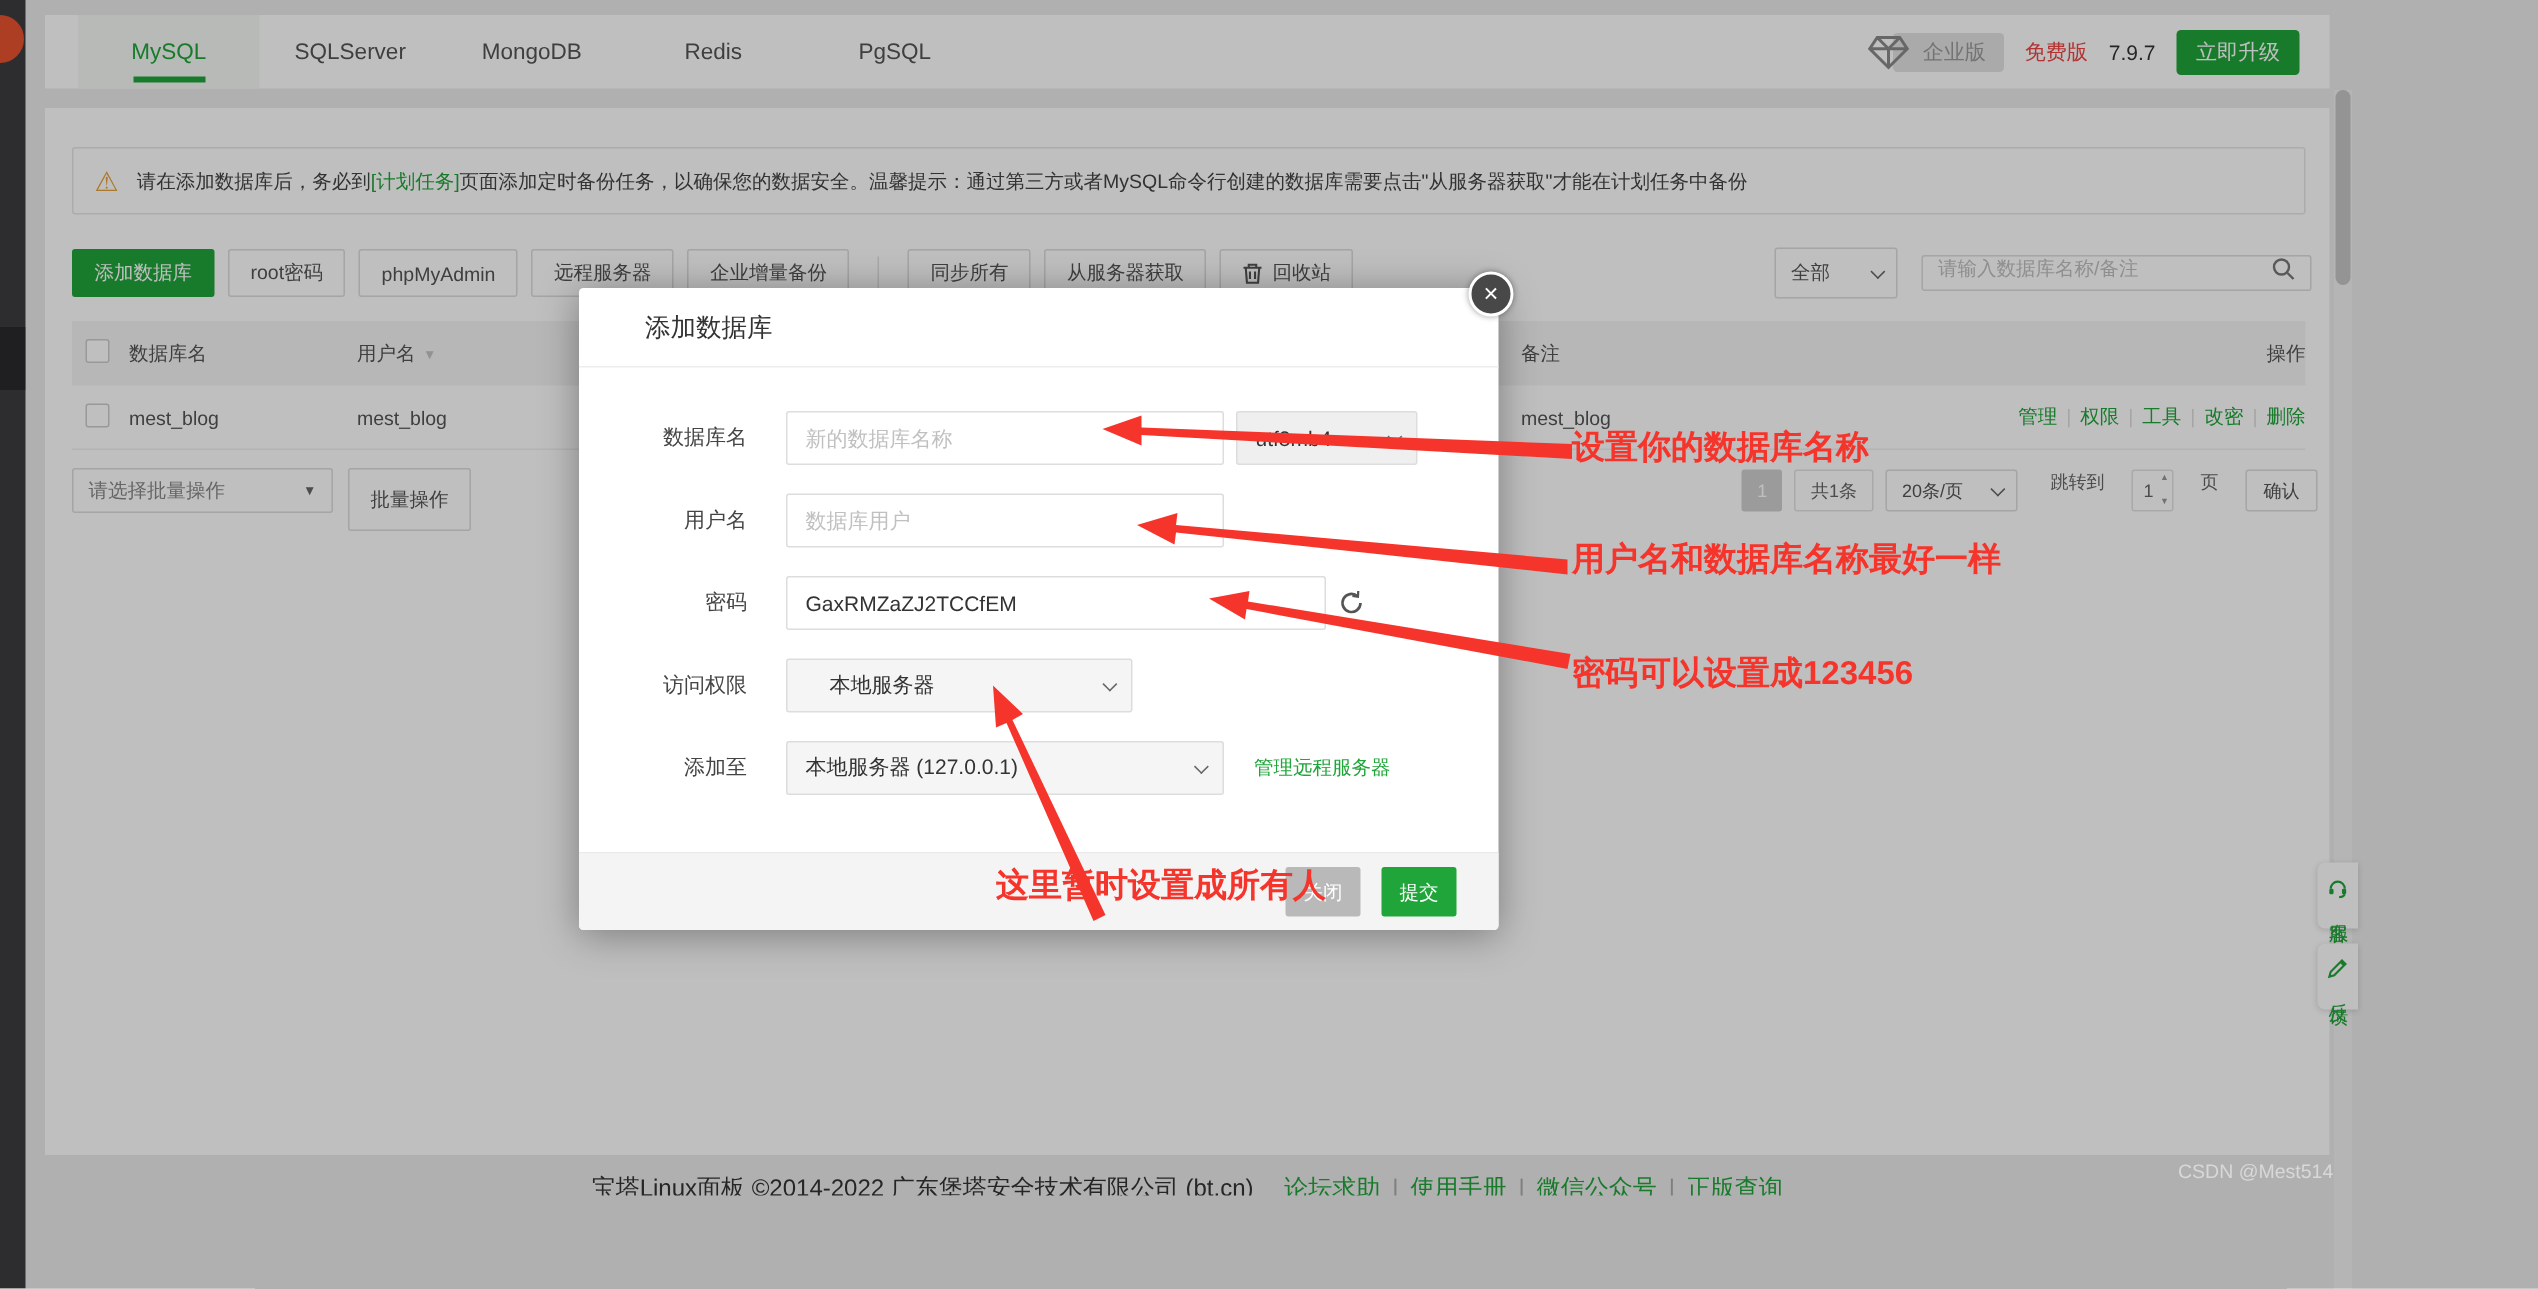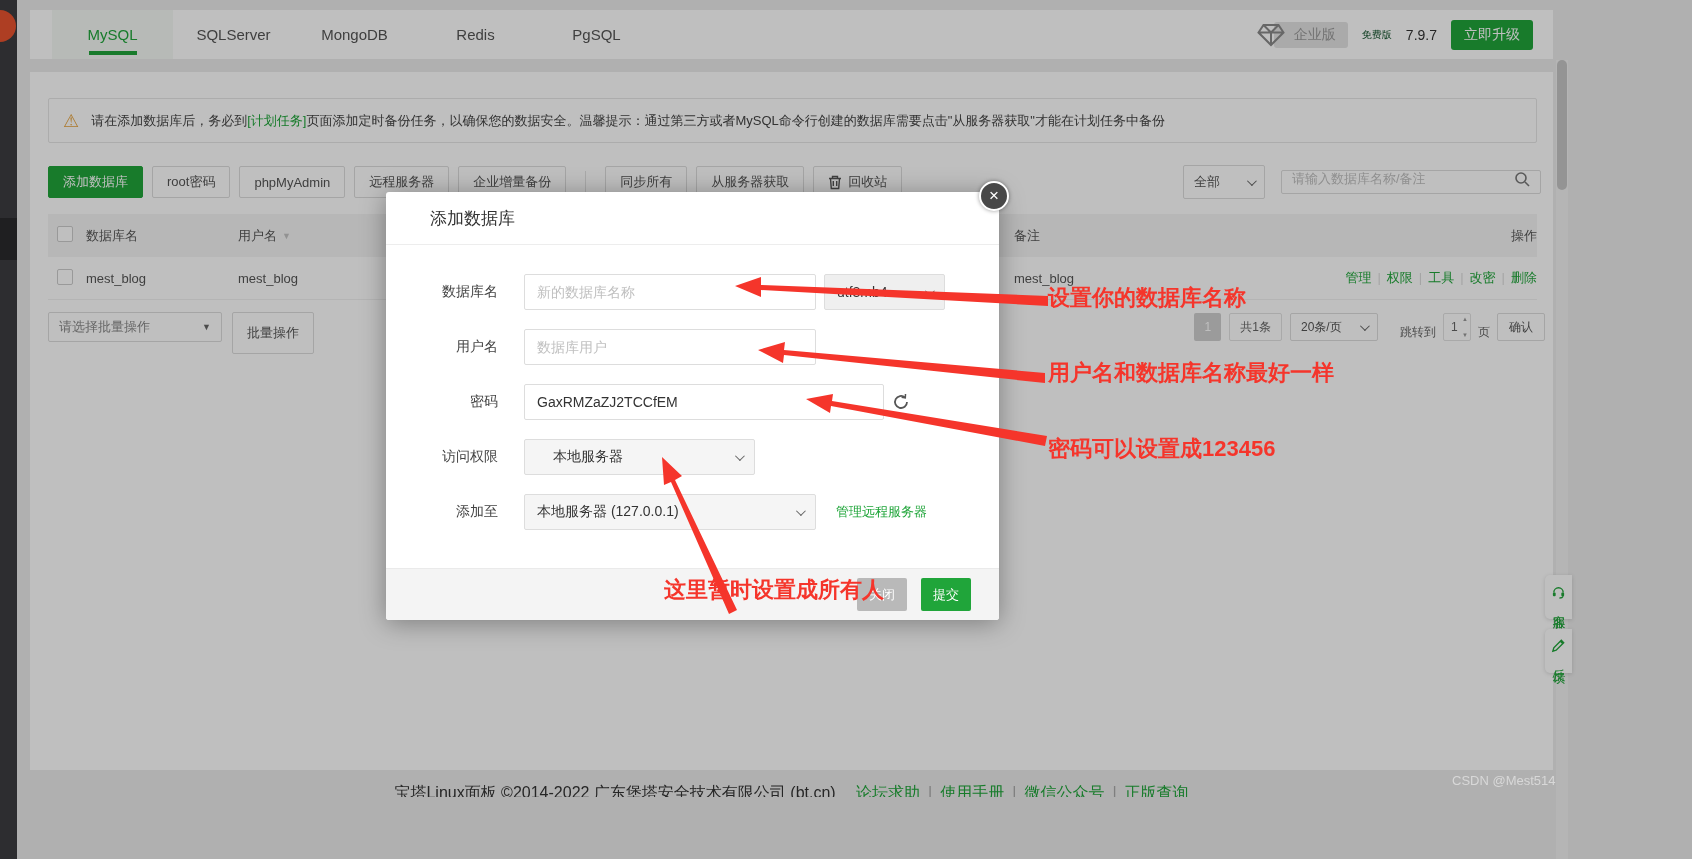--- a/index.html
+++ b/index.html
@@ -15,21 +15,21 @@
   
   .navbar { left:30px; top:10px; width:1523px; height:49px; background:#fff; display:flex; align-items:stretch; }
   .tabs { display:flex; margin-left:22px; }
   .tab { width:121px; display:flex; align-items:center; justify-content:center; font-size:15px; color:#555; position:relative; cursor:pointer; }
   .tab.active { background:#f4f9f5; color:#20a53a; }
   .tab.active .tab-bar { position:absolute; left:50%; transform:translateX(-50%); bottom:4px; width:48px; height:4px; background:#20a53a; }
   .nav-right { margin-left:auto; display:flex; align-items:center; gap:14px; padding-right:20px; }
   .ent-badge { display:flex; align-items:center; }
   .diamond-ic { width:30px; height:26px; color:#8a8a8a; margin-right:-12px; z-index:1; }
   .ent-pill { background:#e3e3e3; color:#9a9a9a; font-size:14px; padding:4px 12px 4px 20px; border-radius:3px; }
-  .ver-label { font-size:10px; color:#14532d; }
+  .ver-label { font-size:14px; color:#ef4444; }
   .ver-num { font-size:14px; color:#333; }
   .upgrade-btn { background:#20a53a; color:#fff; font-size:14px; padding:6px 13px; border-radius:3px; cursor:pointer; }
 
   
   .card { left:30px; top:72px; width:1523px; height:698px; background:#fff; }
 
   .warning-box { position:absolute; left:18px; top:26px; right:16px; height:45px; border:1px solid #e6e6e6; border-radius:2px; display:flex; align-items:center; padding:0 14px; gap:12px; font-size:13px; color:#444; background:#fff; }
   .warn-ic { color:#e6a23c; font-size:18px; line-height:1; }
   .warn-link { color:#20a53a; cursor:pointer; }
 
@@ -63,21 +63,21 @@
 
   
   .batch { position:absolute; left:18px; top:240px; display:flex; gap:10px; }
   .batch-sel { width:174px; height:30px; font-size:13px; color:#888; }
   .caret-dn { margin-left:auto; color:#666; font-size:9px; }
   .batch-btn { height:42px; }
   .pager { position:absolute; right:8px; top:241px; display:flex; align-items:center; gap:8px; font-size:12px; color:#666; }
   .pg-cur { width:27px; height:28px; background:#cfcfcf; color:#fff; display:flex; align-items:center; justify-content:center; border-radius:2px; cursor:pointer; }
   .pg-total { height:28px; border:1px solid #e2e2e2; border-radius:2px; display:flex; align-items:center; padding:0 10px; }
   .pg-size { width:88px; height:28px; font-size:12px; }
-  .pg-jumpwrap { display:flex; align-items:flex-end; gap:7px; margin-left:14px; }
+  .pg-jumpwrap { display:flex; align-items:flex-start; gap:18px; margin-left:14px; }
   .pg-jump { width:28px; height:28px; border:1px solid #e2e2e2; border-radius:2px; background:#fff; position:relative; display:flex; align-items:center; padding-left:7px; cursor:text; }
   .spin { position:absolute; right:2px; top:2px; bottom:2px; display:flex; flex-direction:column; justify-content:space-between; font-size:6px; color:#999; line-height:1; }
   .pg-confirm { height:28px; padding:0 11px; font-size:12px; }
 
   
   .footer-wrap { left:30px; top:783px; width:1523px; height:14px; overflow:hidden; text-align:center; }
   .footer-line { font-size:16px; color:#333; line-height:20px; white-space:nowrap; }
   .f-sep { color:#aaa; margin:0 8px; }
 
   

